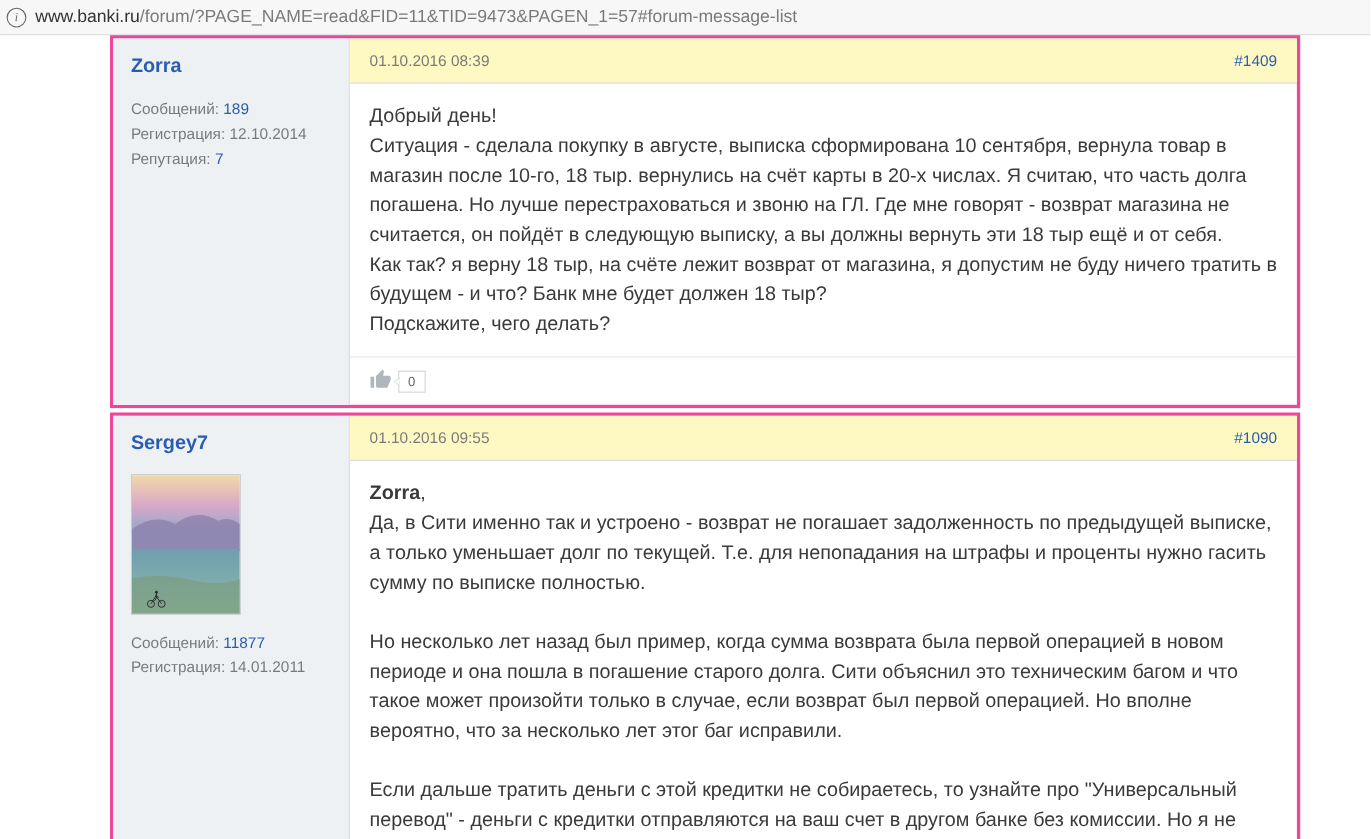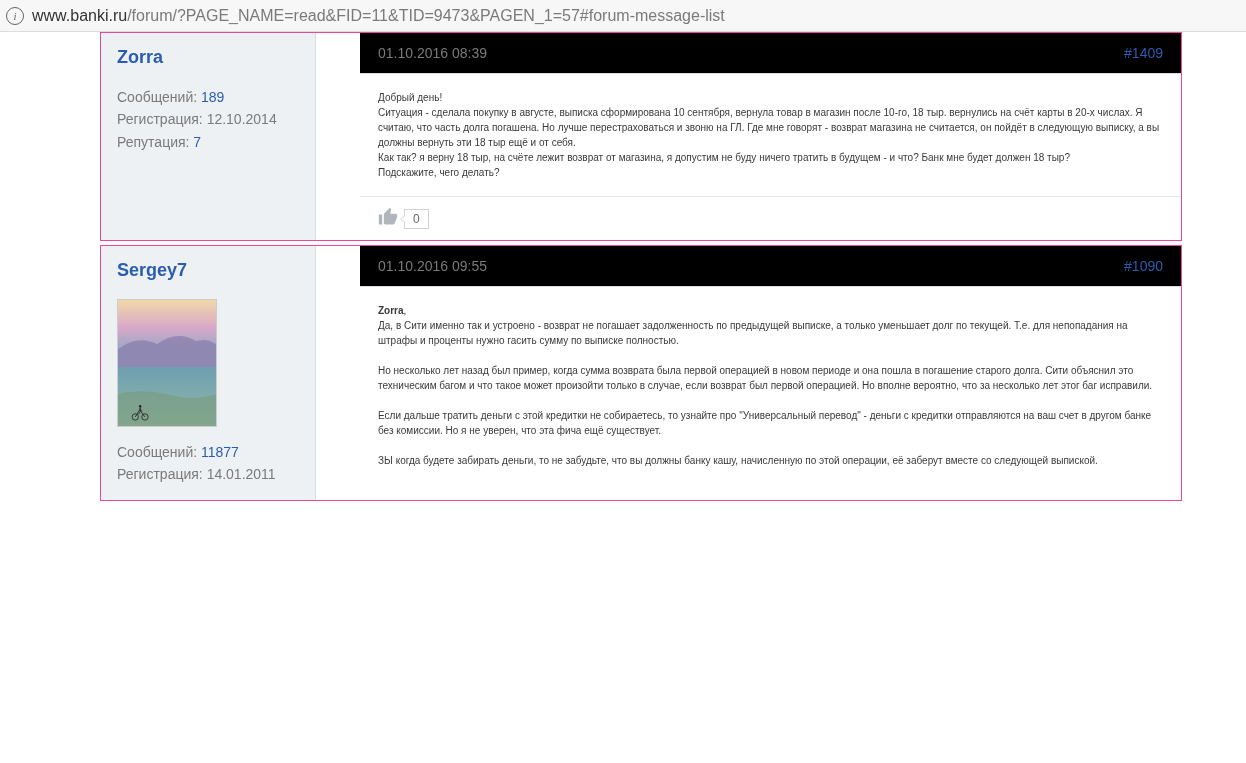--- a/index.html
+++ b/index.html
@@ -3,32 +3,32 @@
 <meta charset="utf-8">
 <style>
   * { box-sizing: border-box; margin: 0; padding: 0; }
   body { font-family: Arial, Helvetica, sans-serif; font-size: 14px; background: #fff; color: #333; }
   .browser-bar { display: flex; align-items: center; height: 32px; border-bottom: 1px solid #ddd; padding: 0 6px; background: #f7f7f7; }
   .info-icon { width: 18px; height: 18px; border: 1.5px solid #666; border-radius: 50%; display: flex; align-items: center; justify-content: center; font-size: 11px; color: #666; margin-right: 8px; font-family: Georgia, serif; font-style: italic; }
   .url { color: #333; font-size: 16px; }
   .url-gray { color: #7a7a7a; }
   .page { padding: 0 0 0 0; }
   .forum-container { margin: 0 0 0 100px; width: 1082px; }
-  .post { display: flex; border: 1px solid #ec4899; margin-bottom: 4px; background: #fff; gap: 44px; }
+  .post { display: flex; border: 3px solid #ec4899; margin-bottom: 4px; background: #fff; }
   .post-sidebar { width: 215px; background: #eef1f4; padding: 14px 16px; border-right: 1px solid #d7dde2; flex-shrink: 0; }
   .author-name { font-size: 18px; font-weight: bold; color: #2a5db0; margin-bottom: 18px; display: inline-block; }
   .avatar { width: 100px; height: 128px; margin-bottom: 14px; border: 1px solid #ccc; }
   .avatar svg { width: 100%; height: 100%; display: block; }
   .stat-row { color: #7a7a7a; font-size: 14px; line-height: 1.6; }
   .stat-value { color: #2a5db0; }
   .post-main { flex: 1; display: flex; flex-direction: column; }
-  .post-header { display: flex; justify-content: space-between; align-items: center; padding: 12px 18px; border-bottom: 1px solid #d7dde2; background: #000000; }
+  .post-header { display: flex; justify-content: space-between; align-items: center; padding: 12px 18px; border-bottom: 1px solid #d7dde2; background: #fef9c3; }
   .post-date { color: #7a7a7a; font-size: 14px; }
   .post-num { color: #2a5db0; font-size: 14px; }
-  .post-body { padding: 16px 18px; color: #3a3a3a; font-size: 10px; line-height: 1.5; flex: 1; }
+  .post-body { padding: 16px 18px; color: #3a3a3a; font-size: 18px; line-height: 1.5; flex: 1; }
   .post-body strong { font-weight: bold; }
   .post-footer { padding: 10px 18px; border-top: 1px solid #e5e8eb; display: flex; align-items: center; gap: 4px; }
   .like-btn { display: flex; align-items: center; gap: 6px; }
   .thumb-icon { width: 20px; height: 20px; fill: #b0b6bc; }
   .like-count { border: 1px solid #d0d4d8; padding: 2px 8px; font-size: 12px; color: #666; position: relative; background: #fff; }
   .like-count::before { content: ''; position: absolute; left: -5px; top: 50%; transform: translateY(-50%); width: 0; height: 0; border-top: 4px solid transparent; border-bottom: 4px solid transparent; border-right: 5px solid #d0d4d8; }
   .like-count::after { content: ''; position: absolute; left: -4px; top: 50%; transform: translateY(-50%); width: 0; height: 0; border-top: 3px solid transparent; border-bottom: 3px solid transparent; border-right: 4px solid #fff; }
 </style>
 </head>
 <body>

